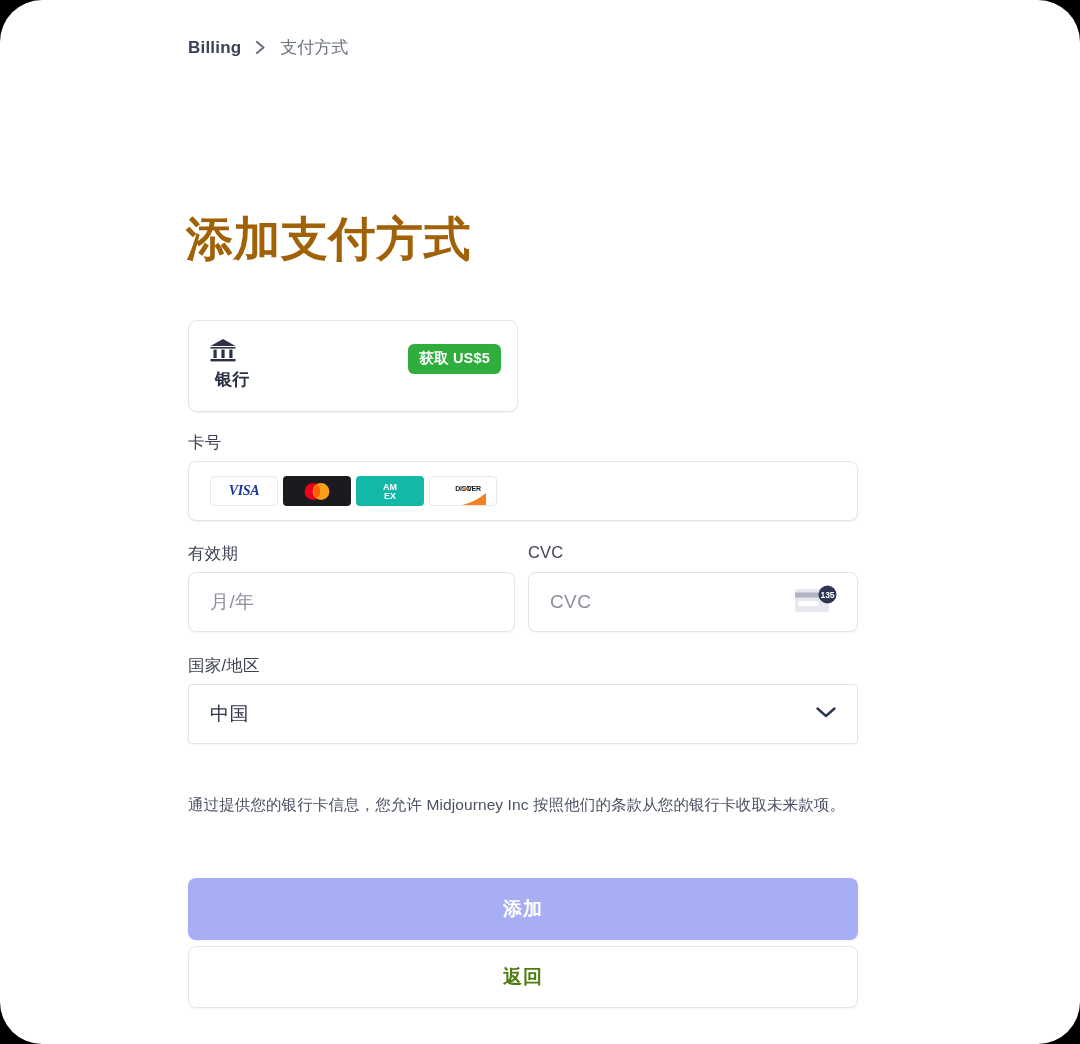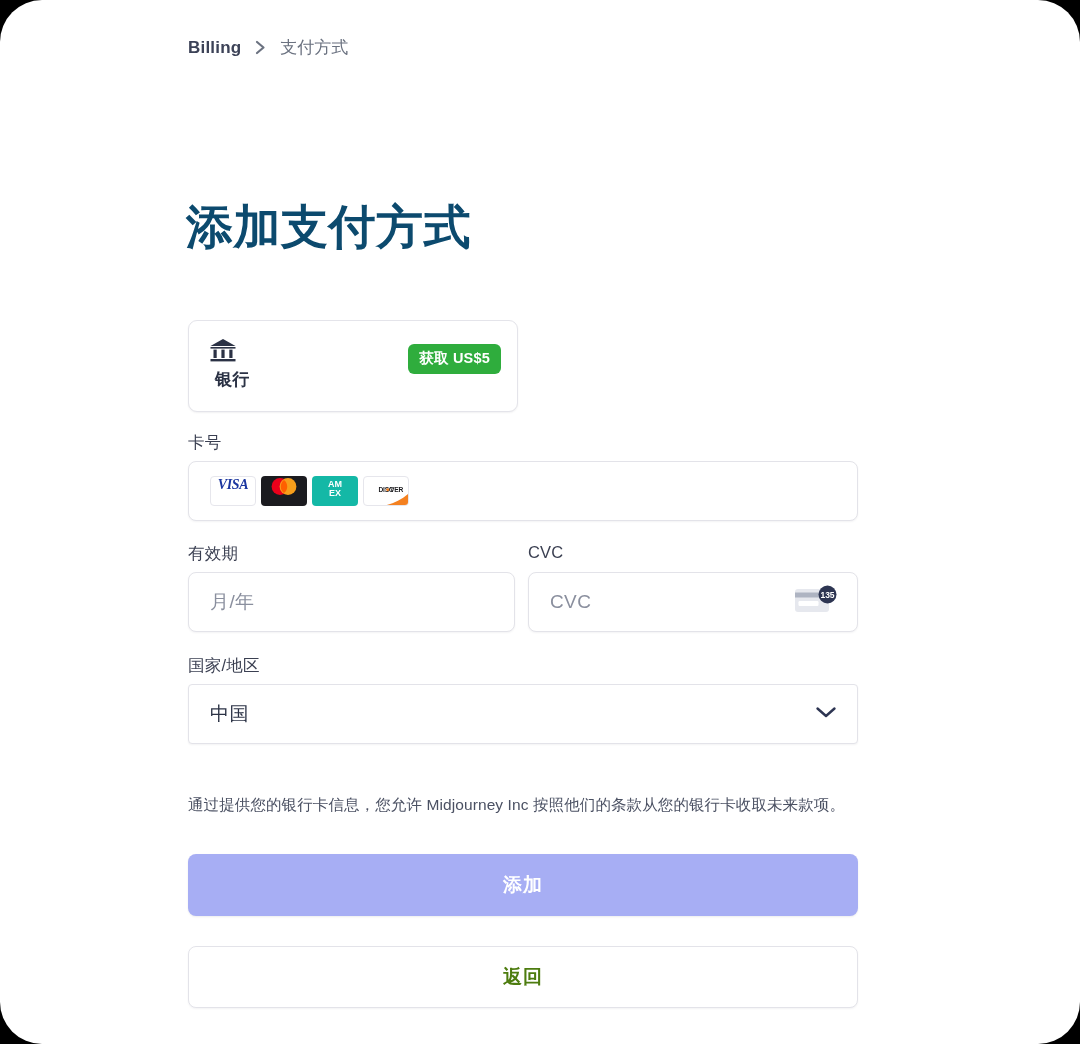--- a/index.html
+++ b/index.html
@@ -55,24 +55,24 @@
   .crumb-current {
     color: #6b7280;
     font-weight: normal;
     font-size: 17px;
   }
 
   
   .page-title {
     position: absolute;
     left: 186px;
-    top: 168px;
+    top: 180px;
     font-size: 47px;
     font-weight: bold;
-    color: #0c4a6e;
+    color: #a16207;
     letter-spacing: 0.5px;
     line-height: 1.2;
   }
 
   
   .methods {
     position: absolute;
     left: 188px;
     top: 320px;
     width: 670px;
@@ -209,40 +209,41 @@
     border-radius: 8px;
     display: flex;
     align-items: center;
     justify-content: center;
     font-size: 19px;
     font-weight: bold;
     letter-spacing: 1px;
     cursor: pointer;
   }
   #btn-add {
-    top: 854px;
+    top: 878px;
     background: #a7aef4;
     color: #ffffff;
     border: none;
     box-shadow: 0 1px 2px rgba(16,24,40,0.08);
   }
   #btn-back {
     top: 946px;
     background: #ffffff;
     color: #4d7c0f;
     border: 1px solid #e3e3e9;
     box-shadow: 0 1px 2px rgba(16,24,40,0.05);
   }
 
   
   .brand {
-    width: 46px;
+    width: 68px;
     height: 30px;
     border-radius: 4px;
     display: flex;
+    align-items: center;
     justify-content: center;
     overflow: hidden;
     box-sizing: border-box;
   }
   .brand-visa { background: #ffffff; border: 1px solid #e6e6ec; }
   .brand-mc   { background: #1b1b1f; }
   .brand-amex { background: #14b8a6; }
   .brand-disc { background: #ffffff; border: 1px solid #e6e6ec; }
   .visa-text {
     font-family: "Liberation Serif", serif;

